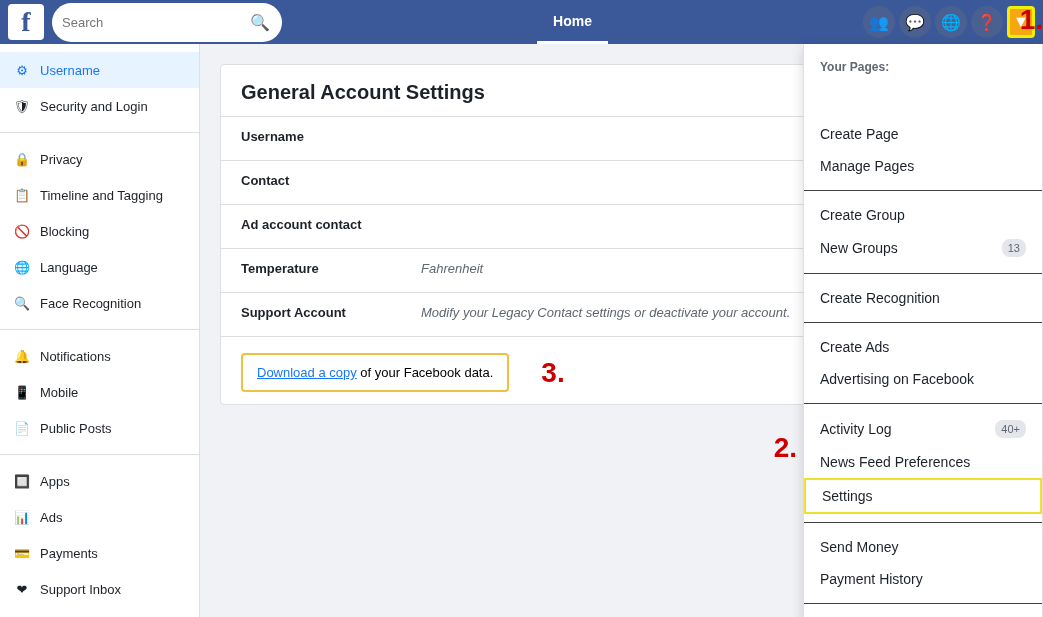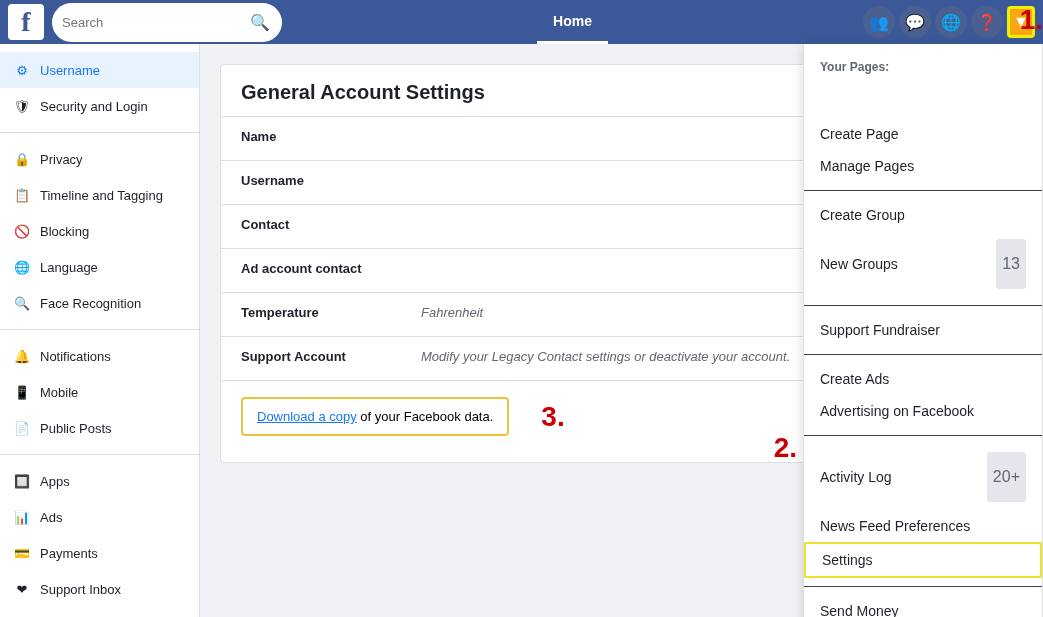--- a/index.html
+++ b/index.html
@@ -217,23 +217,23 @@
       align-items: center;
       justify-content: space-between;
     }
     .dropdown-item.highlighted {
       border: 2px solid #f0e030;
       background: #fff;
     }
     .badge {
       background: #e4e6eb;
       color: #606770;
-      border-radius: 3px;
-      padding: 16px 6px;
-      font-size: 16px;
+      border-radius: 8px;
+      padding: 3px 6px;
+      font-size: 11px;
     }
 
     
     .step-1 {
       position: fixed;
       top: 4px;
       right: 0;
       color: #cc0000;
       font-size: 28px;
       font-weight: bold;
@@ -357,45 +357,41 @@
       <span class="sidebar-icon">📷</span>
 
     </div>
   </aside>
 
   <main class="main-content">
     <div class="settings-panel">
       <div class="settings-title">General Account Settings</div>
 
       <div class="settings-row">
-        <div class="settings-row-label">Name</div>
-        <div class="settings-row-value"></div>
-      </div>
-      <div class="settings-row">
         <div class="settings-row-label">Username</div>
         <div class="settings-row-value"></div>
       </div>
       <div class="settings-row">
         <div class="settings-row-label">Contact</div>
         <div class="settings-row-value"></div>
       </div>
       <div class="settings-row">
         <div class="settings-row-label">Ad account contact</div>
         <div class="settings-row-value"></div>
       </div>
       <div class="settings-row">
         <div class="settings-row-label">Temperature</div>
         <div class="settings-row-value temp-value">Fahrenheit</div>
       </div>
       <div class="settings-row">
         <div class="settings-row-label">Support Account</div>
         <div class="settings-row-value">Modify your Legacy Contact settings or deactivate your account.</div>
       </div>
 
-      <div style="display:flex; align-items:center; padding: 4px 0 14px;">
+      <div style="display:flex; align-items:center; padding: 4px 0 0;">
         <div class="download-box">
           <span class="download-link">Download a copy</span><span> of your Facebook data.</span>
         </div>
         <span class="inline-step-3">3.</span>
       </div>
     </div>
   </main>
 </div>
 
 <div class="dropdown-overlay">
@@ -409,32 +405,32 @@
 
   <div class="dropdown-section">
     <div class="dropdown-item">Create Group</div>
     <div class="dropdown-item">
       <span>New Groups</span>
       <span class="badge">13</span>
     </div>
   </div>
 
   <div class="dropdown-section">
-    <div class="dropdown-item">Support Fundraiser</div>
+    <div class="dropdown-item">Create Recognition</div>
   </div>
 
   <div class="dropdown-section">
     <div class="dropdown-item">Create Ads</div>
     <div class="dropdown-item">Advertising on Facebook</div>
   </div>
 
   <div class="dropdown-section">
     <div class="dropdown-item">
       <span>Activity Log</span>
-      <span class="badge">20+</span>
+      <span class="badge">40+</span>
     </div>
     <div class="dropdown-item">News Feed Preferences</div>
     <div class="dropdown-item highlighted">Settings</div>
   </div>
 
   <div class="dropdown-section">
     <div class="dropdown-item">Send Money</div>
     <div class="dropdown-item">Payment History</div>
   </div>
 

